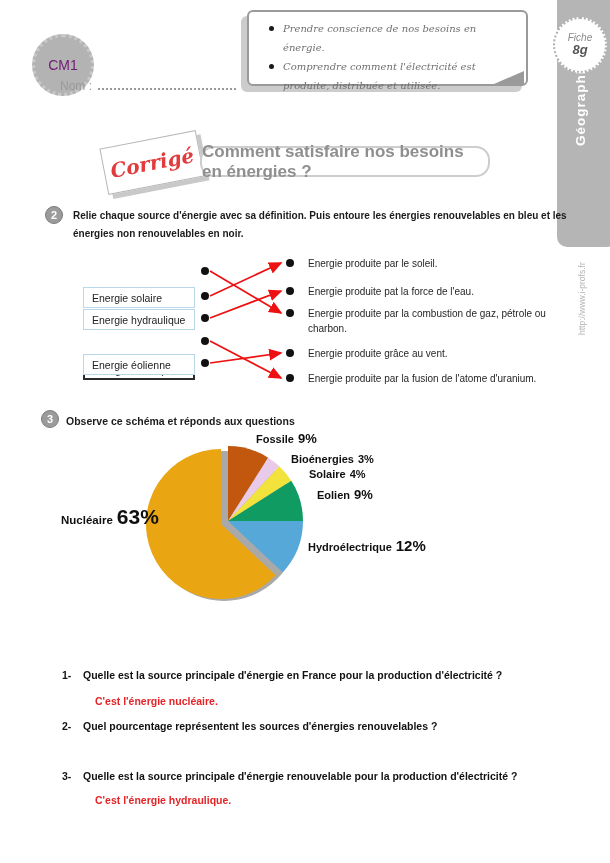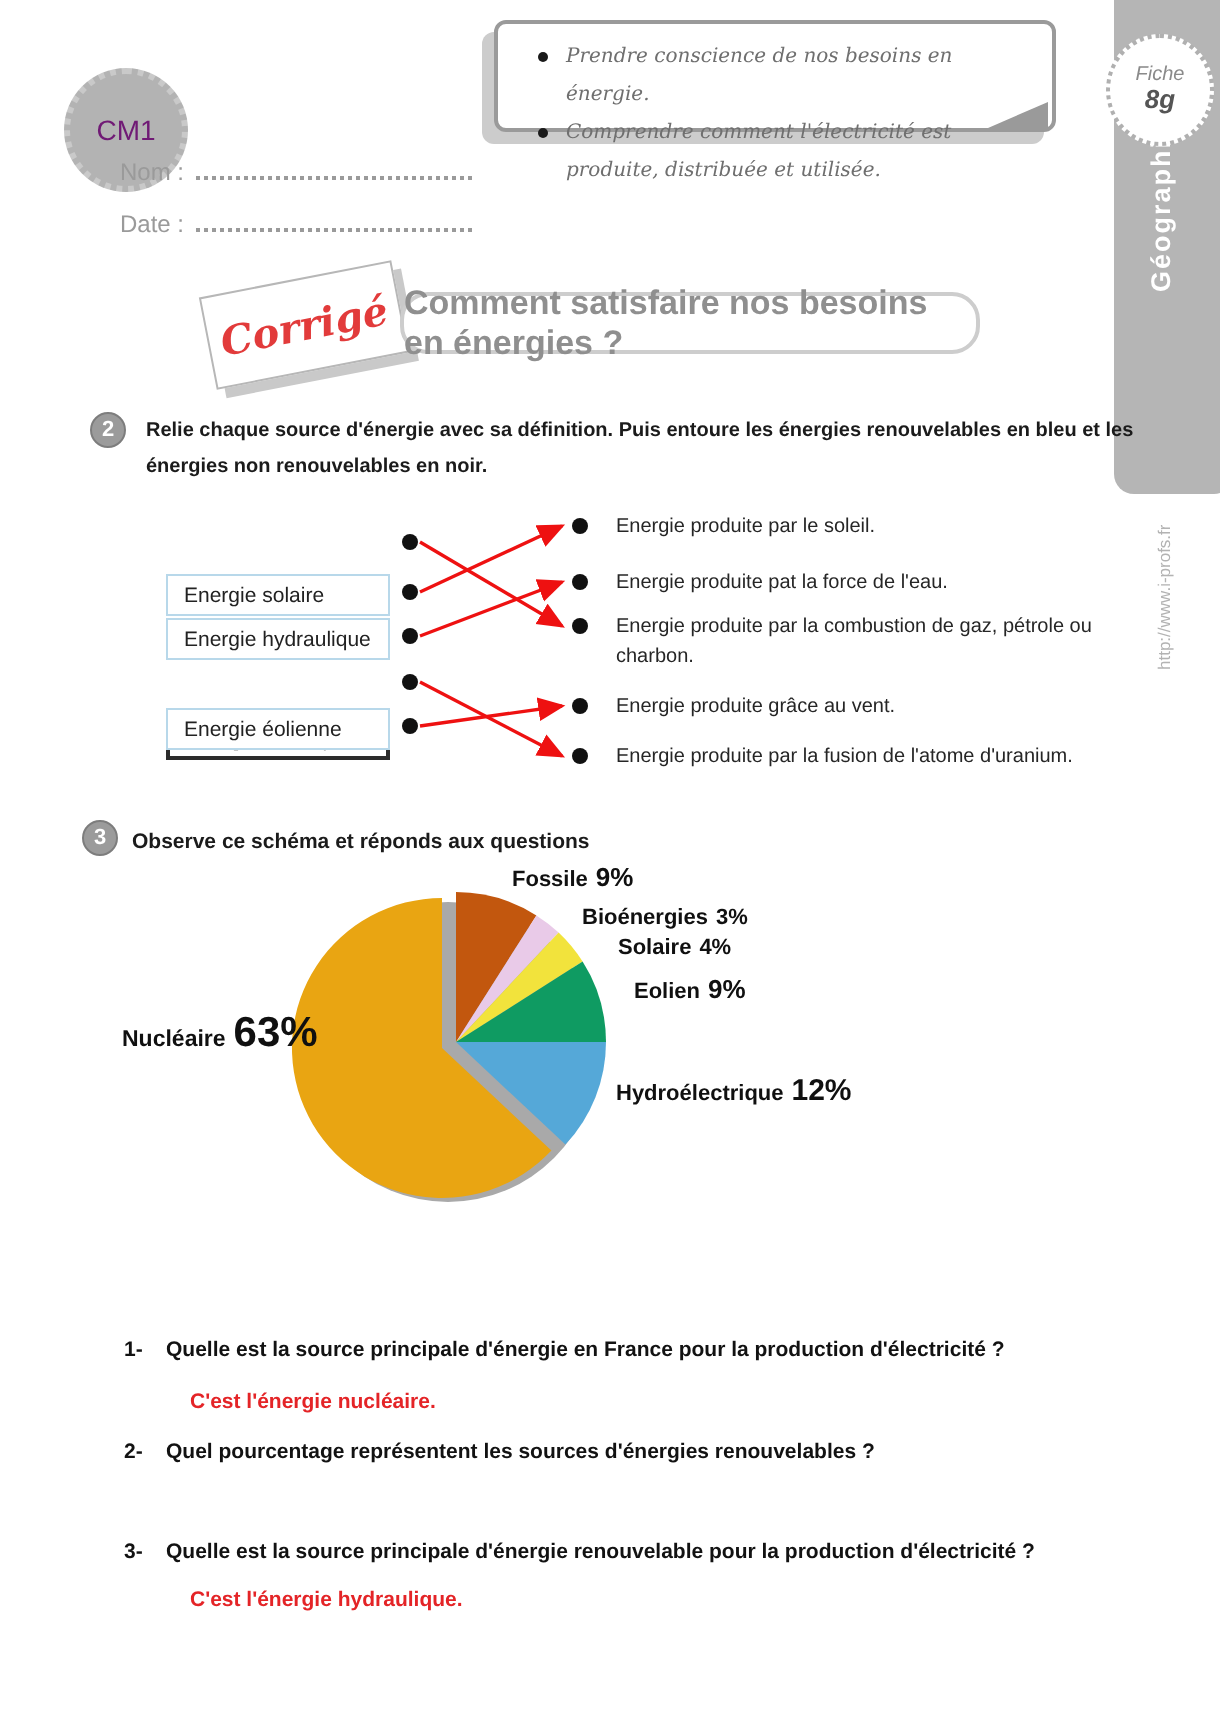--- a/index.html
+++ b/index.html
@@ -5,21 +5,21 @@
   html,body{margin:0;padding:0;background:#fff;}
   .page{position:relative;width:610px;height:863px;background:#ffffff;overflow:hidden;
         font-family:"Liberation Sans",sans-serif;}
 
   
   .badge-cm1{position:absolute;left:32px;top:34px;width:62px;height:62px;border-radius:50%;
     background:#b3b3b3;border:3px dotted #c9c9c9;box-sizing:border-box;
     display:flex;align-items:center;justify-content:center;color:#701a75;font-weight:normal;font-size:14px;}
 
   
-  .bubble{position:absolute;left:247px;top:10px;width:281px;height:56px;background:#fff;
+  .bubble{position:absolute;left:247px;top:10px;width:281px;height:76px;background:#fff;
     border:2px solid #9a9a9a;border-radius:6px;box-sizing:border-box;
     box-shadow:-6px 6px 0 #cccccc;padding:7px 8px 0 20px;}
   .bubble::after{content:"";position:absolute;right:2px;bottom:0;width:0;height:0;
     border-bottom:13px solid #9a9a9a;border-left:30px solid transparent;}
   .bubble-item{display:flex;gap:9px;font-family:"DejaVu Serif",serif;font-style:italic;
     font-size:10px;color:#6f6f6f;line-height:1.9;}
   .bubble-dot{width:5px;height:5px;border-radius:50%;background:#1a1a1a;margin-top:7px;flex:0 0 5px;}
 
   
   .geo-tab{position:absolute;left:557px;top:-10px;width:60px;height:257px;background:#b5b5b5;
@@ -96,23 +96,20 @@
     <span class="geo-label vtext">Géographie</span>
   </div>
   <div class="fiche-badge">
     <span class="fiche-word">Fiche</span>
     <span class="fiche-code">8g</span>
   </div>
   <div class="site-url vtext">http://www.i-profs.fr</div>
 
   <div class="meta-row" style="top:78px;">
     <span>Nom :</span><span class="meta-dots"></span>
-  </div>
-  <div class="meta-row" style="top:104px;">
-    <span>Date :</span><span class="meta-dots"></span>
   </div>
 
   <div class="stamp">
     <span class="stamp-text">Corrigé</span>
   </div>
   <div class="title-bar">Comment satisfaire nos besoins en énergies ?</div>
 
   <div class="ex-circle" style="left:45px;top:206px;">2</div>
   <div class="ex-instruction" style="left:73px;top:207px;width:522px;">Relie chaque source d'énergie avec sa définition. Puis entoure les énergies renouvelables en bleu et les énergies non renouvelables en noir.</div>
 

